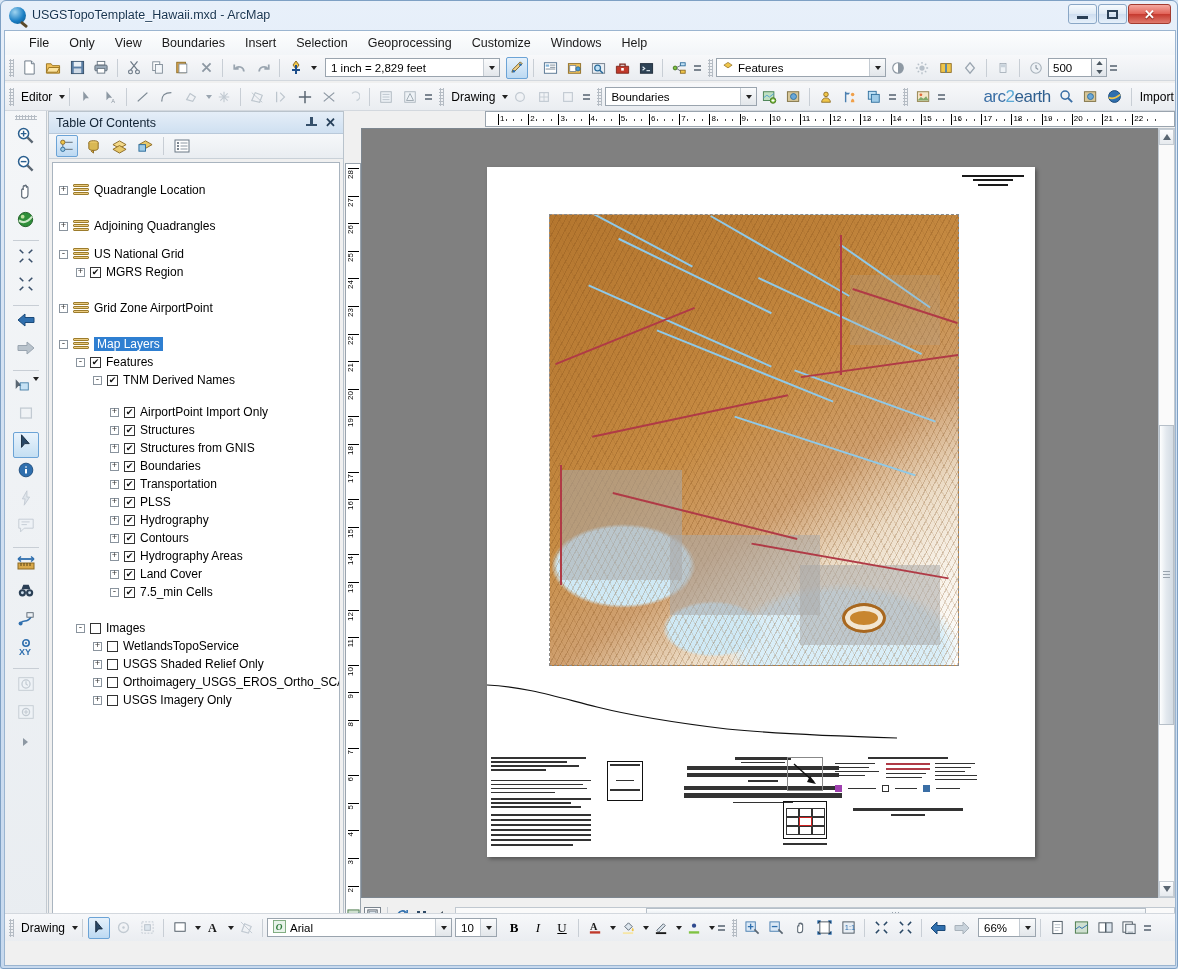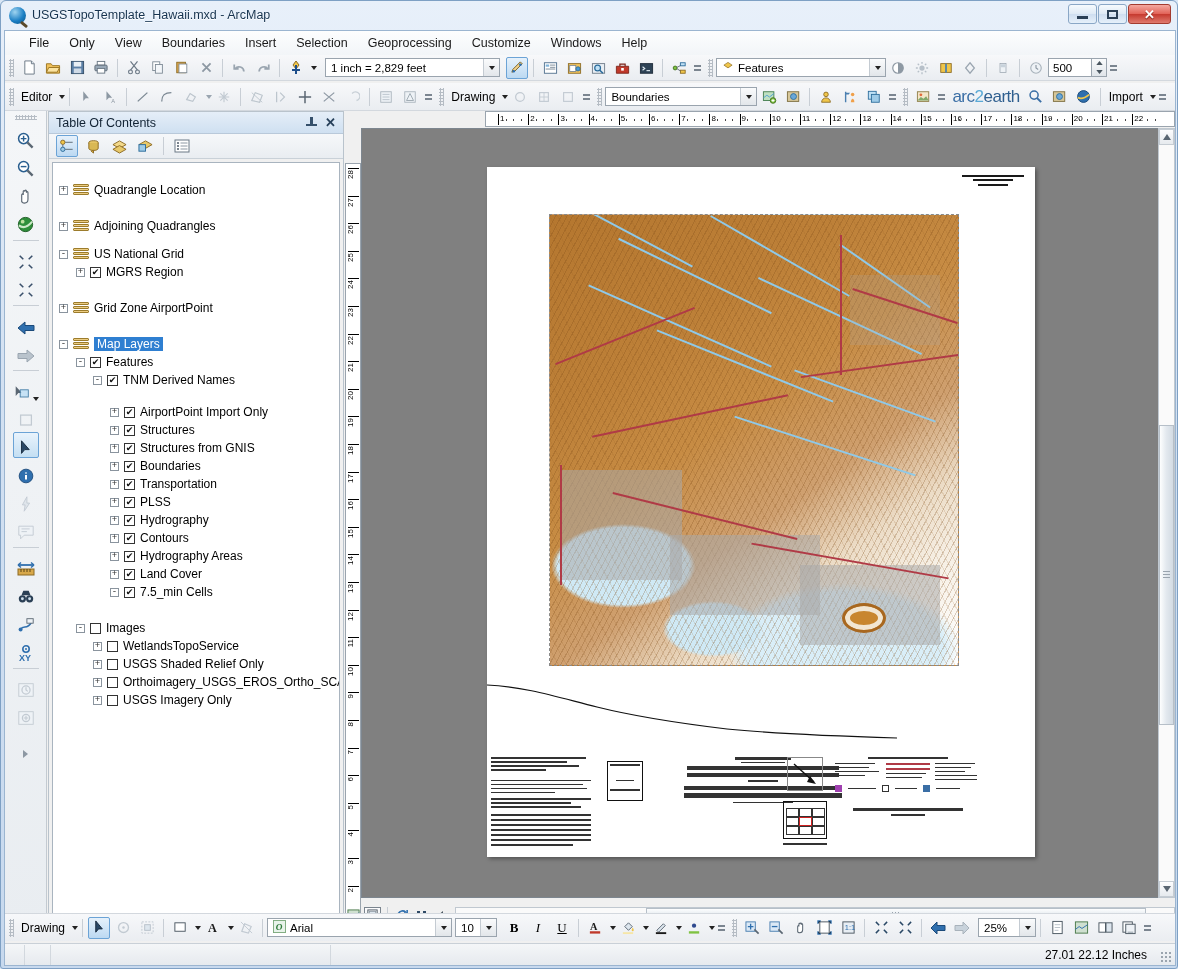--- a/index.html
+++ b/index.html
@@ -110,21 +110,21 @@
     position:absolute; left:0; top:80px; width:42px; height:824px;
     background:linear-gradient(180deg,#f4f6f8,#e9edf1);
     border-right:1px solid #c3cad1;
     display:flex; flex-direction:column; align-items:center; padding-top:4px;
   }
   #tools-palette .grip-h {
     width:22px;height:5px;margin-bottom:4px;
     background-image: radial-gradient(circle,#b5bcc4 1px, transparent 1.2px);
     background-size:3px 3px;
   }
-  .pal-btn { width:26px;height:26px; display:flex;align-items:flex-end;justify-content:center;
+  .pal-btn { width:26px;height:26px; display:flex;align-items:flex-start;justify-content:center;
     border:1px solid transparent;border-radius:2px; margin:1px 2px; }
   .pal-btn.active { border-color:#6ba3d6; background:linear-gradient(180deg,#e9f3fc,#c4dff3); }
   .pal-sep { width:26px;height:1px;background:#c8ced5;margin:4px 0; }
 
   
   #toc {
     position:absolute; left:43px; top:80px; width:296px; height:824px;
     background:#f0f0f0; border:1px solid #b9c3cc;
   }
   #toc-title {
@@ -277,21 +277,21 @@
     position:absolute; left:0; bottom:0; width:1170px; height:22px;
     background:linear-gradient(180deg,#f4f6f8,#e6eaee);
     border-top:1px solid #c9d0d7;
     display:flex; align-items:center; font-size:11.5px;
   }
   .sb-cell { height:20px; border-right:1px solid #d2d8de; }
   #coords { margin-left:auto; padding-right:28px; font-size:12px; }
   #resize-grip { position:absolute; right:3px; bottom:2px; width:12px; height:12px;
     background-image: radial-gradient(circle,#9aa4ae 1px, transparent 1.2px);
     background-size:4px 4px; }
-  .arc2earth { font-size:17px; letter-spacing:-.5px; white-space:nowrap; }
+  .arc2earth { font-size:17px; letter-spacing:-.5px; white-space:nowrap;margin-left:31px; }
   .arc2earth .a{color:#3a6ea5;} .arc2earth .two{color:#5aa9d6;} .arc2earth .e{color:#2f5f8f;}
 </style>
 </head>
 <body>
 
 <div id="window">
 
   <div id="titlebar">
     <div id="app-icon"></div>
     <div id="title-text">USGSTopoTemplate_Hawaii.mxd - ArcMap</div>
@@ -1626,21 +1626,21 @@
         <svg width="16" height="14" viewBox="0 0 16 14">
             <path d="M7 1L1 7l6 6v-3.5h8v-5H7z" fill="#2f6fae" stroke="#1b4a7a"></path>
           </svg>
       </div>
       <div class="tb-btn">
         <svg width="16" height="14" viewBox="0 0 16 14">
             <path d="M9 1l6 6-6 6v-3.5H1v-5h8z" fill="#c8d2db" stroke="#a8b2bb"></path>
           </svg>
       </div>
       <div class="tb-combo" style="width:58px; margin-left:4px;">
-        <span>25%</span>
+        <span>66%</span>
         <span class="drop">
             <span class="caret" style="margin:0"></span>
           </span>
       </div>
       <div class="tb-sep"></div>
       <div class="tb-btn">
         <svg width="15" height="15" viewBox="0 0 16 16">
             <rect x="3" y="1.5" width="10" height="13" fill="#fff" stroke="#4a5660"></rect>
             <path d="M5 5h6M5 8h6M5 11h4" stroke="#b7c0c9"></path>
           </svg>
@@ -1663,22 +1663,15 @@
             <rect x="4" y="4.5" width="10" height="10" fill="#eef2f6" stroke="#4a5660"></rect>
             <path d="M6 13h6" stroke="#8d98a3"></path>
           </svg>
       </div>
       <div class="overflow">
           <b></b>
           <b></b>
         </div>
     </div>
 
-    <div id="statusbar">
-      <div class="sb-cell" style="width:20px"></div>
-      <div class="sb-cell" style="width:26px"></div>
-      <div class="sb-cell" style="width:280px"></div>
-      <div id="coords">27.01  22.12 Inches</div>
-      <div id="resize-grip"></div>
-    </div>
 
   </div>
 </div>
 
 </body></html>

